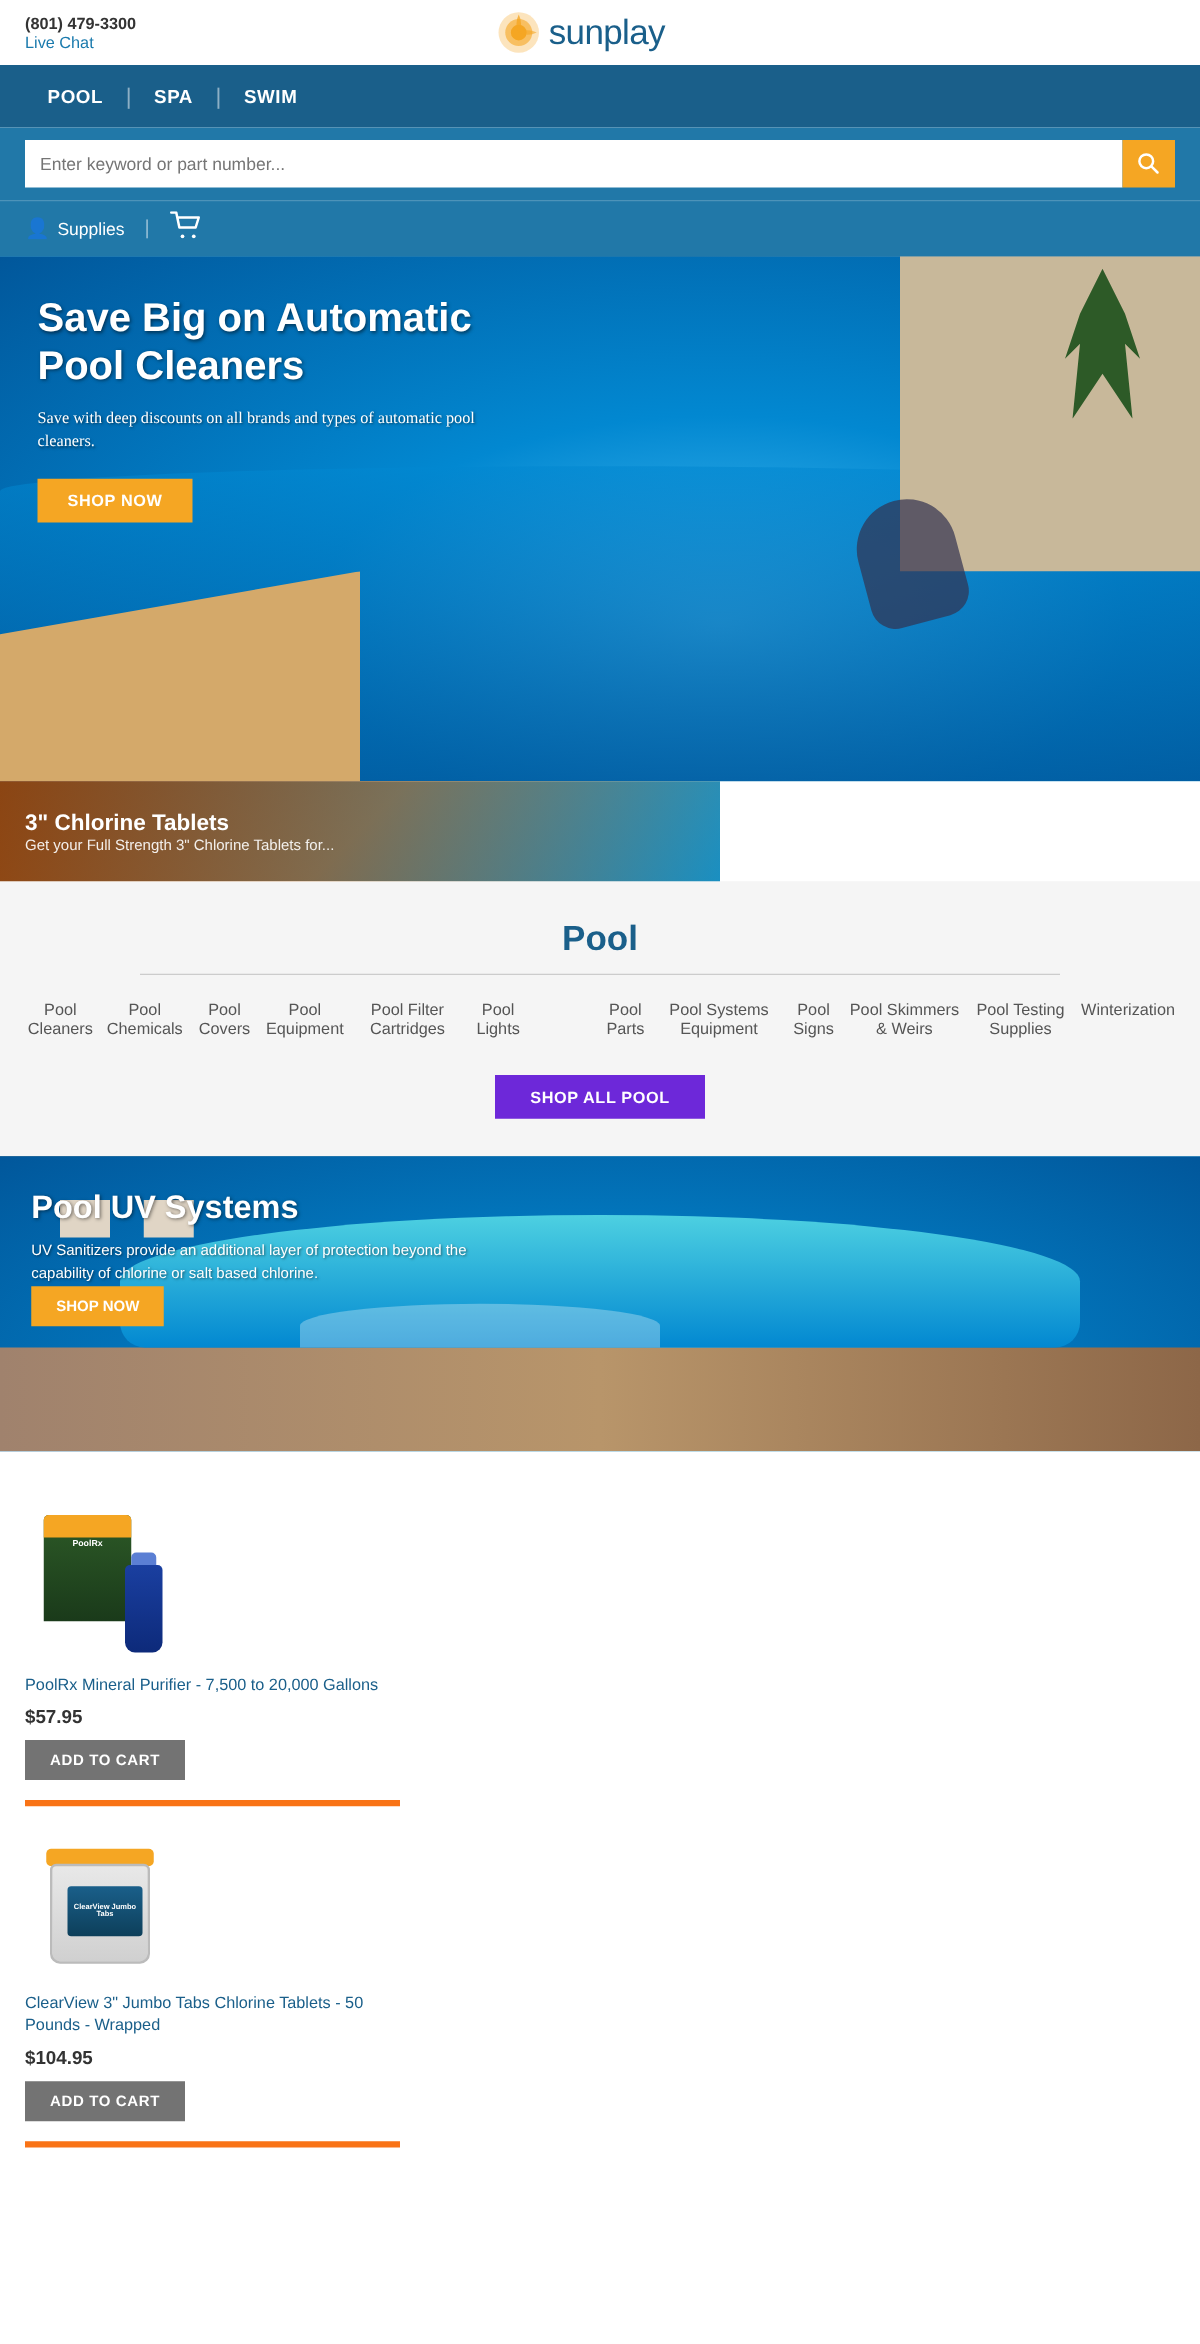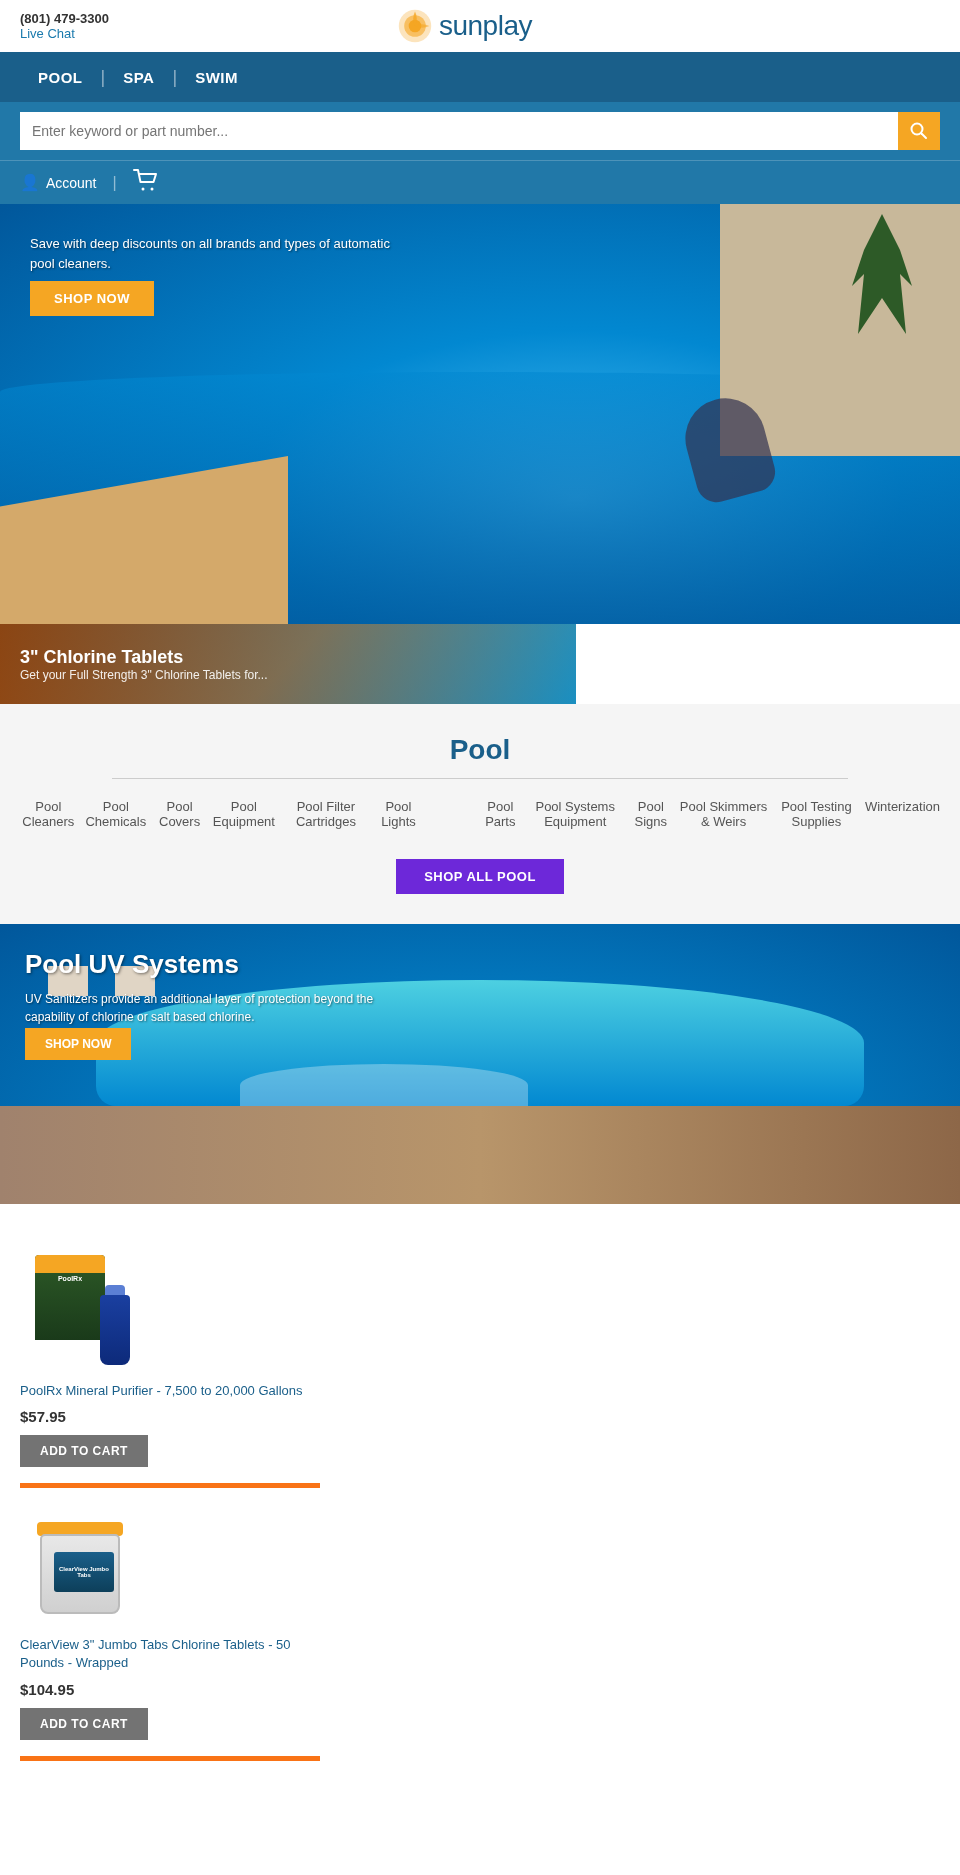--- a/index.html
+++ b/index.html
@@ -176,21 +176,22 @@
       font-size: 32px;
       font-weight: bold;
       line-height: 1.2;
       text-shadow: 1px 1px 3px rgba(0,0,0,0.5);
       margin-bottom: 12px;
     }
     .hero-subtitle {
       font-size: 13px;
       line-height: 1.5;
       text-shadow: 1px 1px 2px rgba(0,0,0,0.5);
-      margin-bottom: 8px;
+      margin-bottom: 20px;
+      font-family: Liberation Serif, serif;
     }
     .hero-btn {
       background: #f5a623;
       color: #fff;
       border: none;
       padding: 10px 24px;
       font-size: 13px;
       font-weight: bold;
       cursor: pointer;
       letter-spacing: 0.5px;
@@ -272,21 +273,21 @@
       cursor: pointer;
       letter-spacing: 0.5px;
       text-transform: uppercase;
       margin-top: 10px;
     }
 
     
     .uv-banner {
       position: relative;
       width: 100%;
-      height: 280px;
+      height: 236px;
       background: linear-gradient(135deg, #0d4f7a 0%, #1a8fc1 60%, #87CEEB 100%);
       overflow: hidden;
       display: flex;
       align-items: center;
     }
     .uv-pool-bg {
       position: absolute;
       inset: 0;
       background: radial-gradient(ellipse at 50% 80%, #4fc3f7 0%, #0277bd 50%, #01579b 100%);
     }
@@ -541,40 +542,41 @@
     <svg width="18" height="18" viewBox="0 0 18 18" fill="none">
       <circle cx="7" cy="7" r="5.5" stroke="white" stroke-width="2"></circle>
       <line x1="11.5" y1="11.5" x2="16" y2="16" stroke="white" stroke-width="2" stroke-linecap="round"></line>
     </svg>
   </button>
 </div>
 
 <div class="account-bar">
   <div class="account-link">
     <span class="person-icon">👤</span>
-    <span>Account</span>
+    <span>Supplies</span>
   </div>
   <span class="account-divider">|</span>
   <span class="cart-icon-wrap">
     <svg width="26" height="22" viewBox="0 0 26 22" fill="none">
       <path d="M1 1h4l2.5 12h13l2.5-8H6.5" stroke="white" stroke-width="2" stroke-linecap="round" stroke-linejoin="round"></path>
       <circle cx="10" cy="20" r="1.5" fill="white"></circle>
       <circle cx="19" cy="20" r="1.5" fill="white"></circle>
     </svg>
   </span>
 </div>
 
 <div class="hero-banner">
   <div class="hero-pool-bg"></div>
   <div class="hero-water-effect"></div>
   <div class="hero-deck-left"></div>
   <div class="hero-deck-right"></div>
   <div class="hero-plant"></div>
   <div class="hero-person"></div>
   <div class="hero-content">
+    <div class="hero-title">Save Big on Automatic Pool Cleaners</div>
     <div class="hero-subtitle">Save with deep discounts on all brands and types of automatic pool cleaners.</div>
     <button class="hero-btn">SHOP NOW</button>
   </div>
 </div>
 
 <div class="chlorine-strip">
   <div class="chlorine-strip-bg"></div>
   <div class="chlorine-strip-content">
     <div class="chlorine-strip-title">3" Chlorine Tablets</div>
     <div class="chlorine-strip-sub">Get your Full Strength 3" Chlorine Tablets for...</div>

